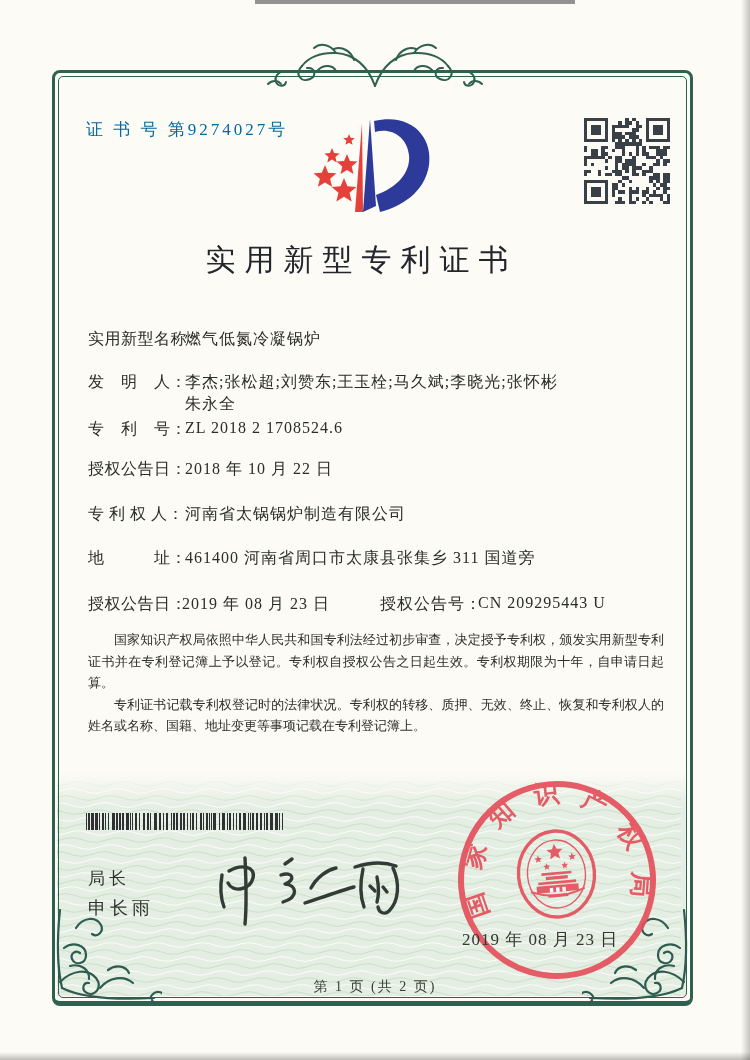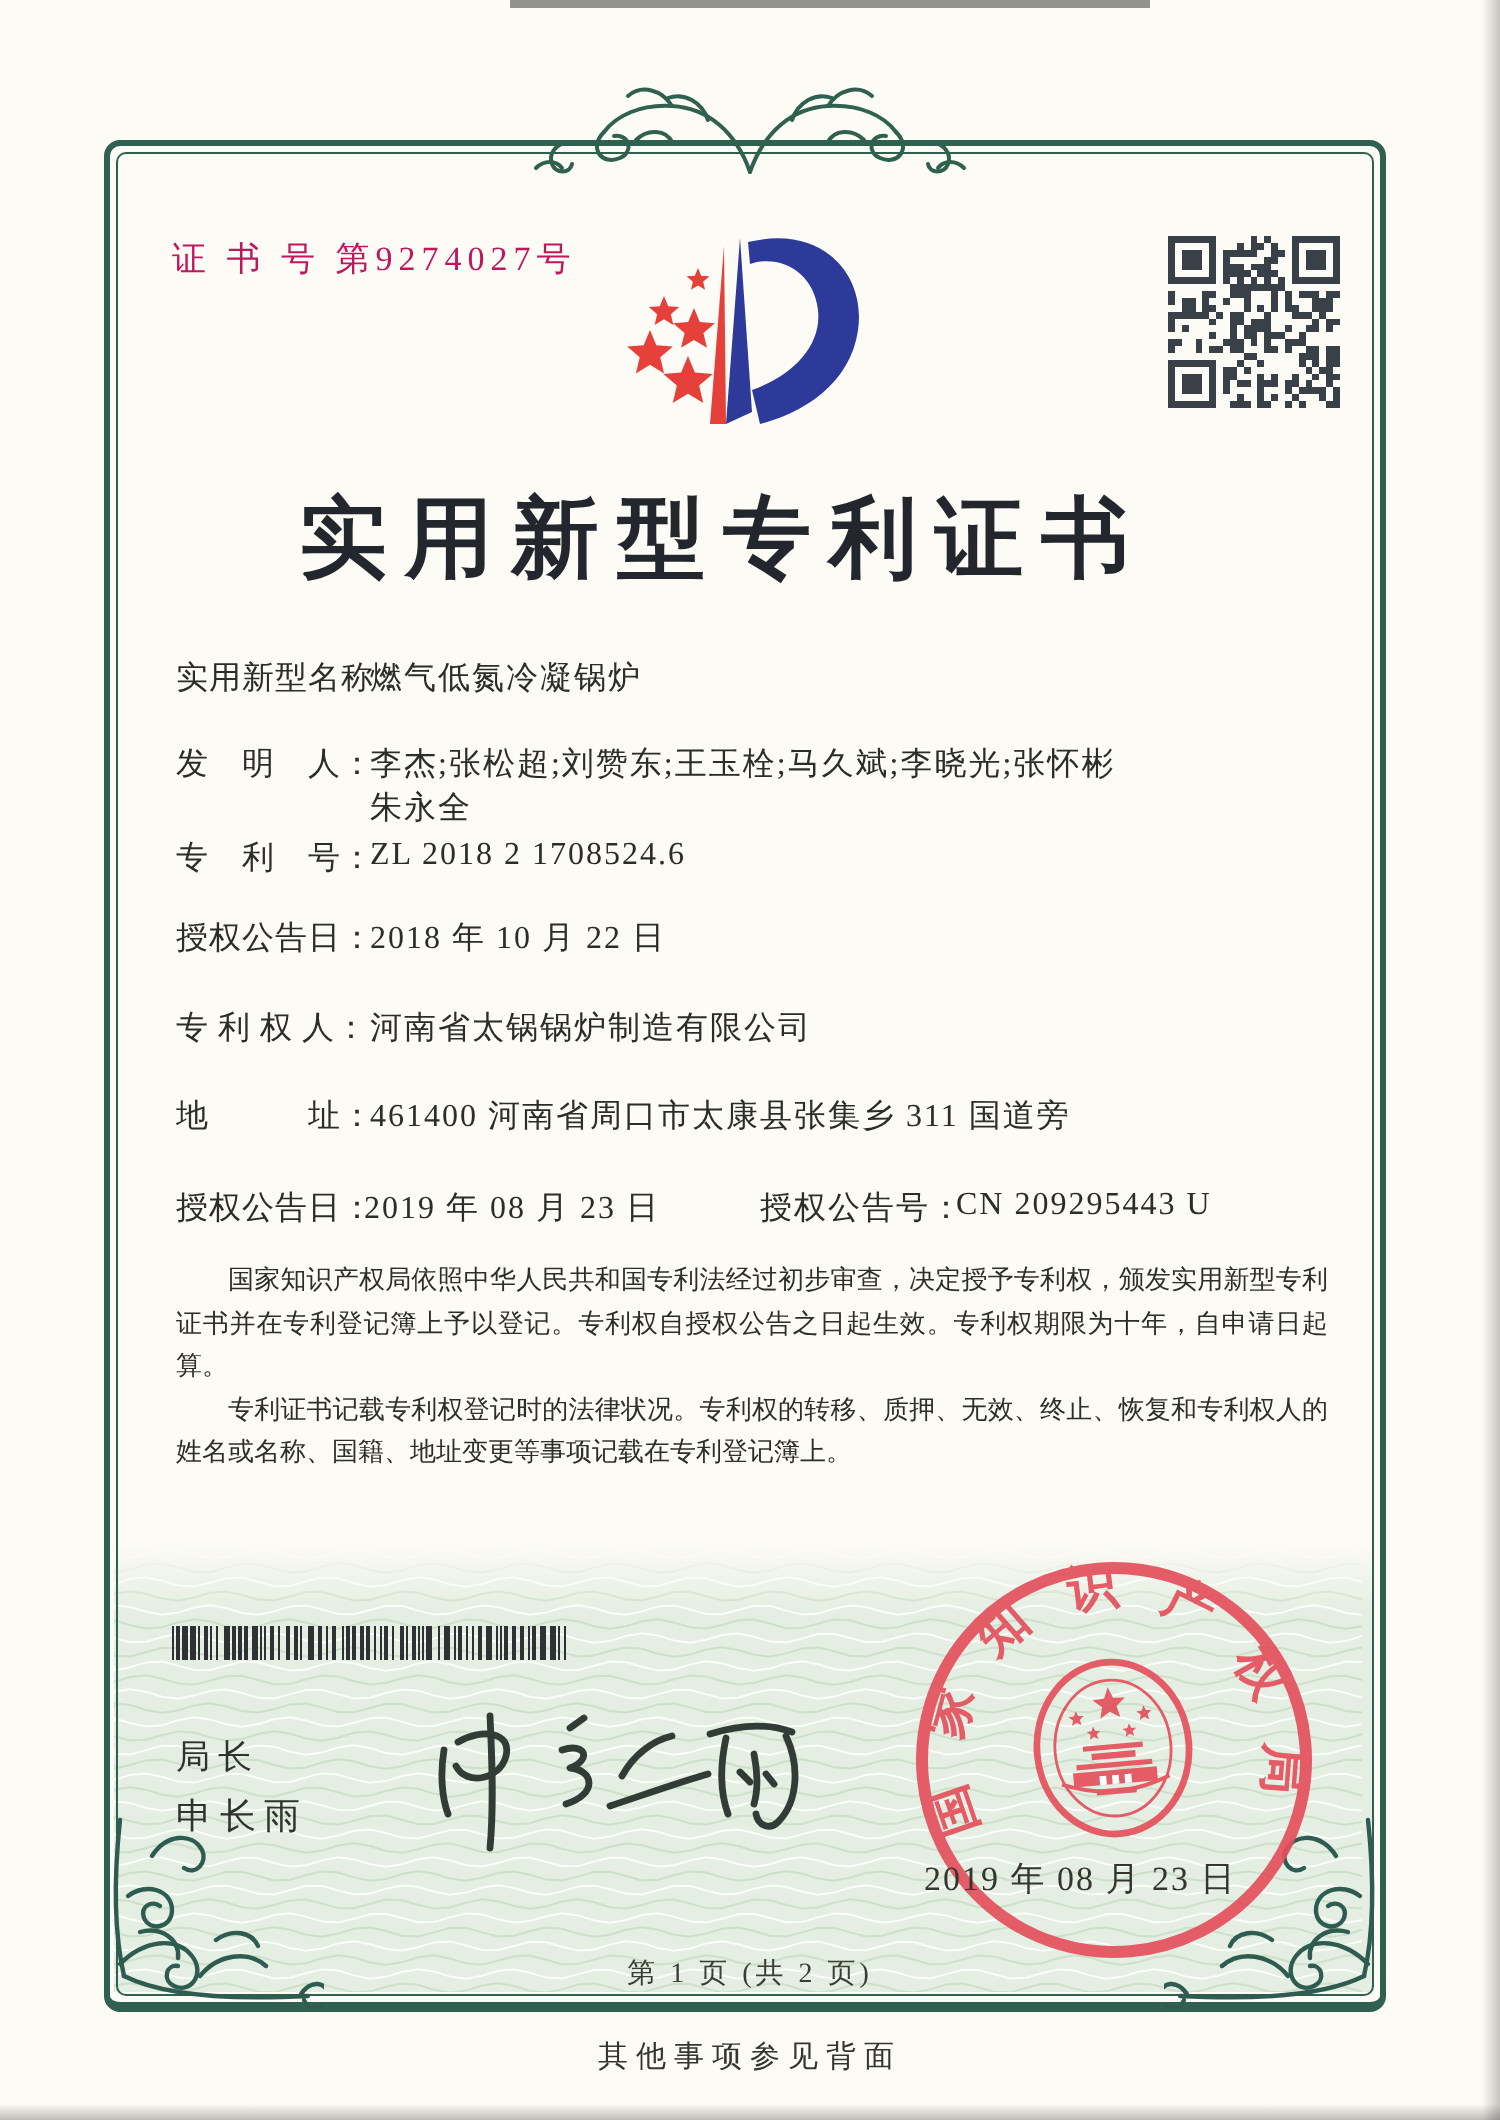--- a/index.html
+++ b/index.html
@@ -15,25 +15,25 @@
   .scan-bottom{position:absolute;left:0;bottom:0;width:100%;height:8px;background:linear-gradient(to bottom,rgba(0,0,0,0),rgba(0,0,0,.25));}
   
   .frame{position:absolute;left:52px;top:70px;width:635px;height:928px;
     border:3px solid #30604f;border-bottom-width:5px;border-radius:8px;}
   .frame-inner{position:absolute;left:3px;top:3px;right:3px;bottom:3px;border:1px solid #30604f;border-radius:5px;}
   
   .wave-band{position:absolute;left:57px;top:772px;width:629px;height:224px;overflow:hidden;}
   .wave-fade{position:absolute;left:57px;top:772px;width:629px;height:34px;
     background:linear-gradient(to bottom,#fcfbf5,rgba(252,251,245,0));}
   
-  .cert-no{position:absolute;left:86px;top:118px;font-size:17px;letter-spacing:3px;color:#be185d;}
+  .cert-no{position:absolute;left:86px;top:118px;font-size:17px;letter-spacing:3px;color:#0369a1;}
   .logo{position:absolute;left:292px;top:110px;}
   .qr{position:absolute;left:584px;top:118px;width:86px;height:86px;}
   .title{position:absolute;left:0;top:240px;width:723px;text-align:center;
-    font-size:44px;font-weight:bold;letter-spacing:9px;color:#23262c;}
+    font-size:30px;font-weight:normal;letter-spacing:9px;color:#23262c;}
   
   .row{position:absolute;left:0;width:750px;font-size:16px;}
   .lbl{position:absolute;left:88px;white-space:nowrap;letter-spacing:.5px;}
   .val{position:absolute;left:185px;white-space:nowrap;letter-spacing:1px;}
   .val2{position:absolute;left:380px;white-space:nowrap;letter-spacing:1px;}
   
   .body-text{position:absolute;left:88px;top:629px;width:576px;
     font-size:13px;line-height:21.5px;text-align:justify;color:#2c2f28;}
   .body-text p{margin:0;text-indent:2em;}
   
@@ -611,18 +611,17 @@
           <rect x="-1.7" y="13.5" width="3.4" height="4.5"></rect>
           <rect x="4.6" y="13.5" width="3.4" height="4.5"></rect>
         </g>
         <path d="M-27,16 Q0,27 27,16" fill="none" stroke="#e4505c" stroke-width="2"></path>
       </g>
     </g>
   </svg>
   <div class="seal-date">2019 年 08 月 23 日</div>
 
   <div class="page-num">第 1 页 (共 2 页)</div>
-  <div class="back-note">其他事项参见背面</div>
 
   <div class="scan-top"></div>
   <div class="scan-right"></div>
   <div class="scan-bottom"></div>
 </div>
 
 </body></html>

